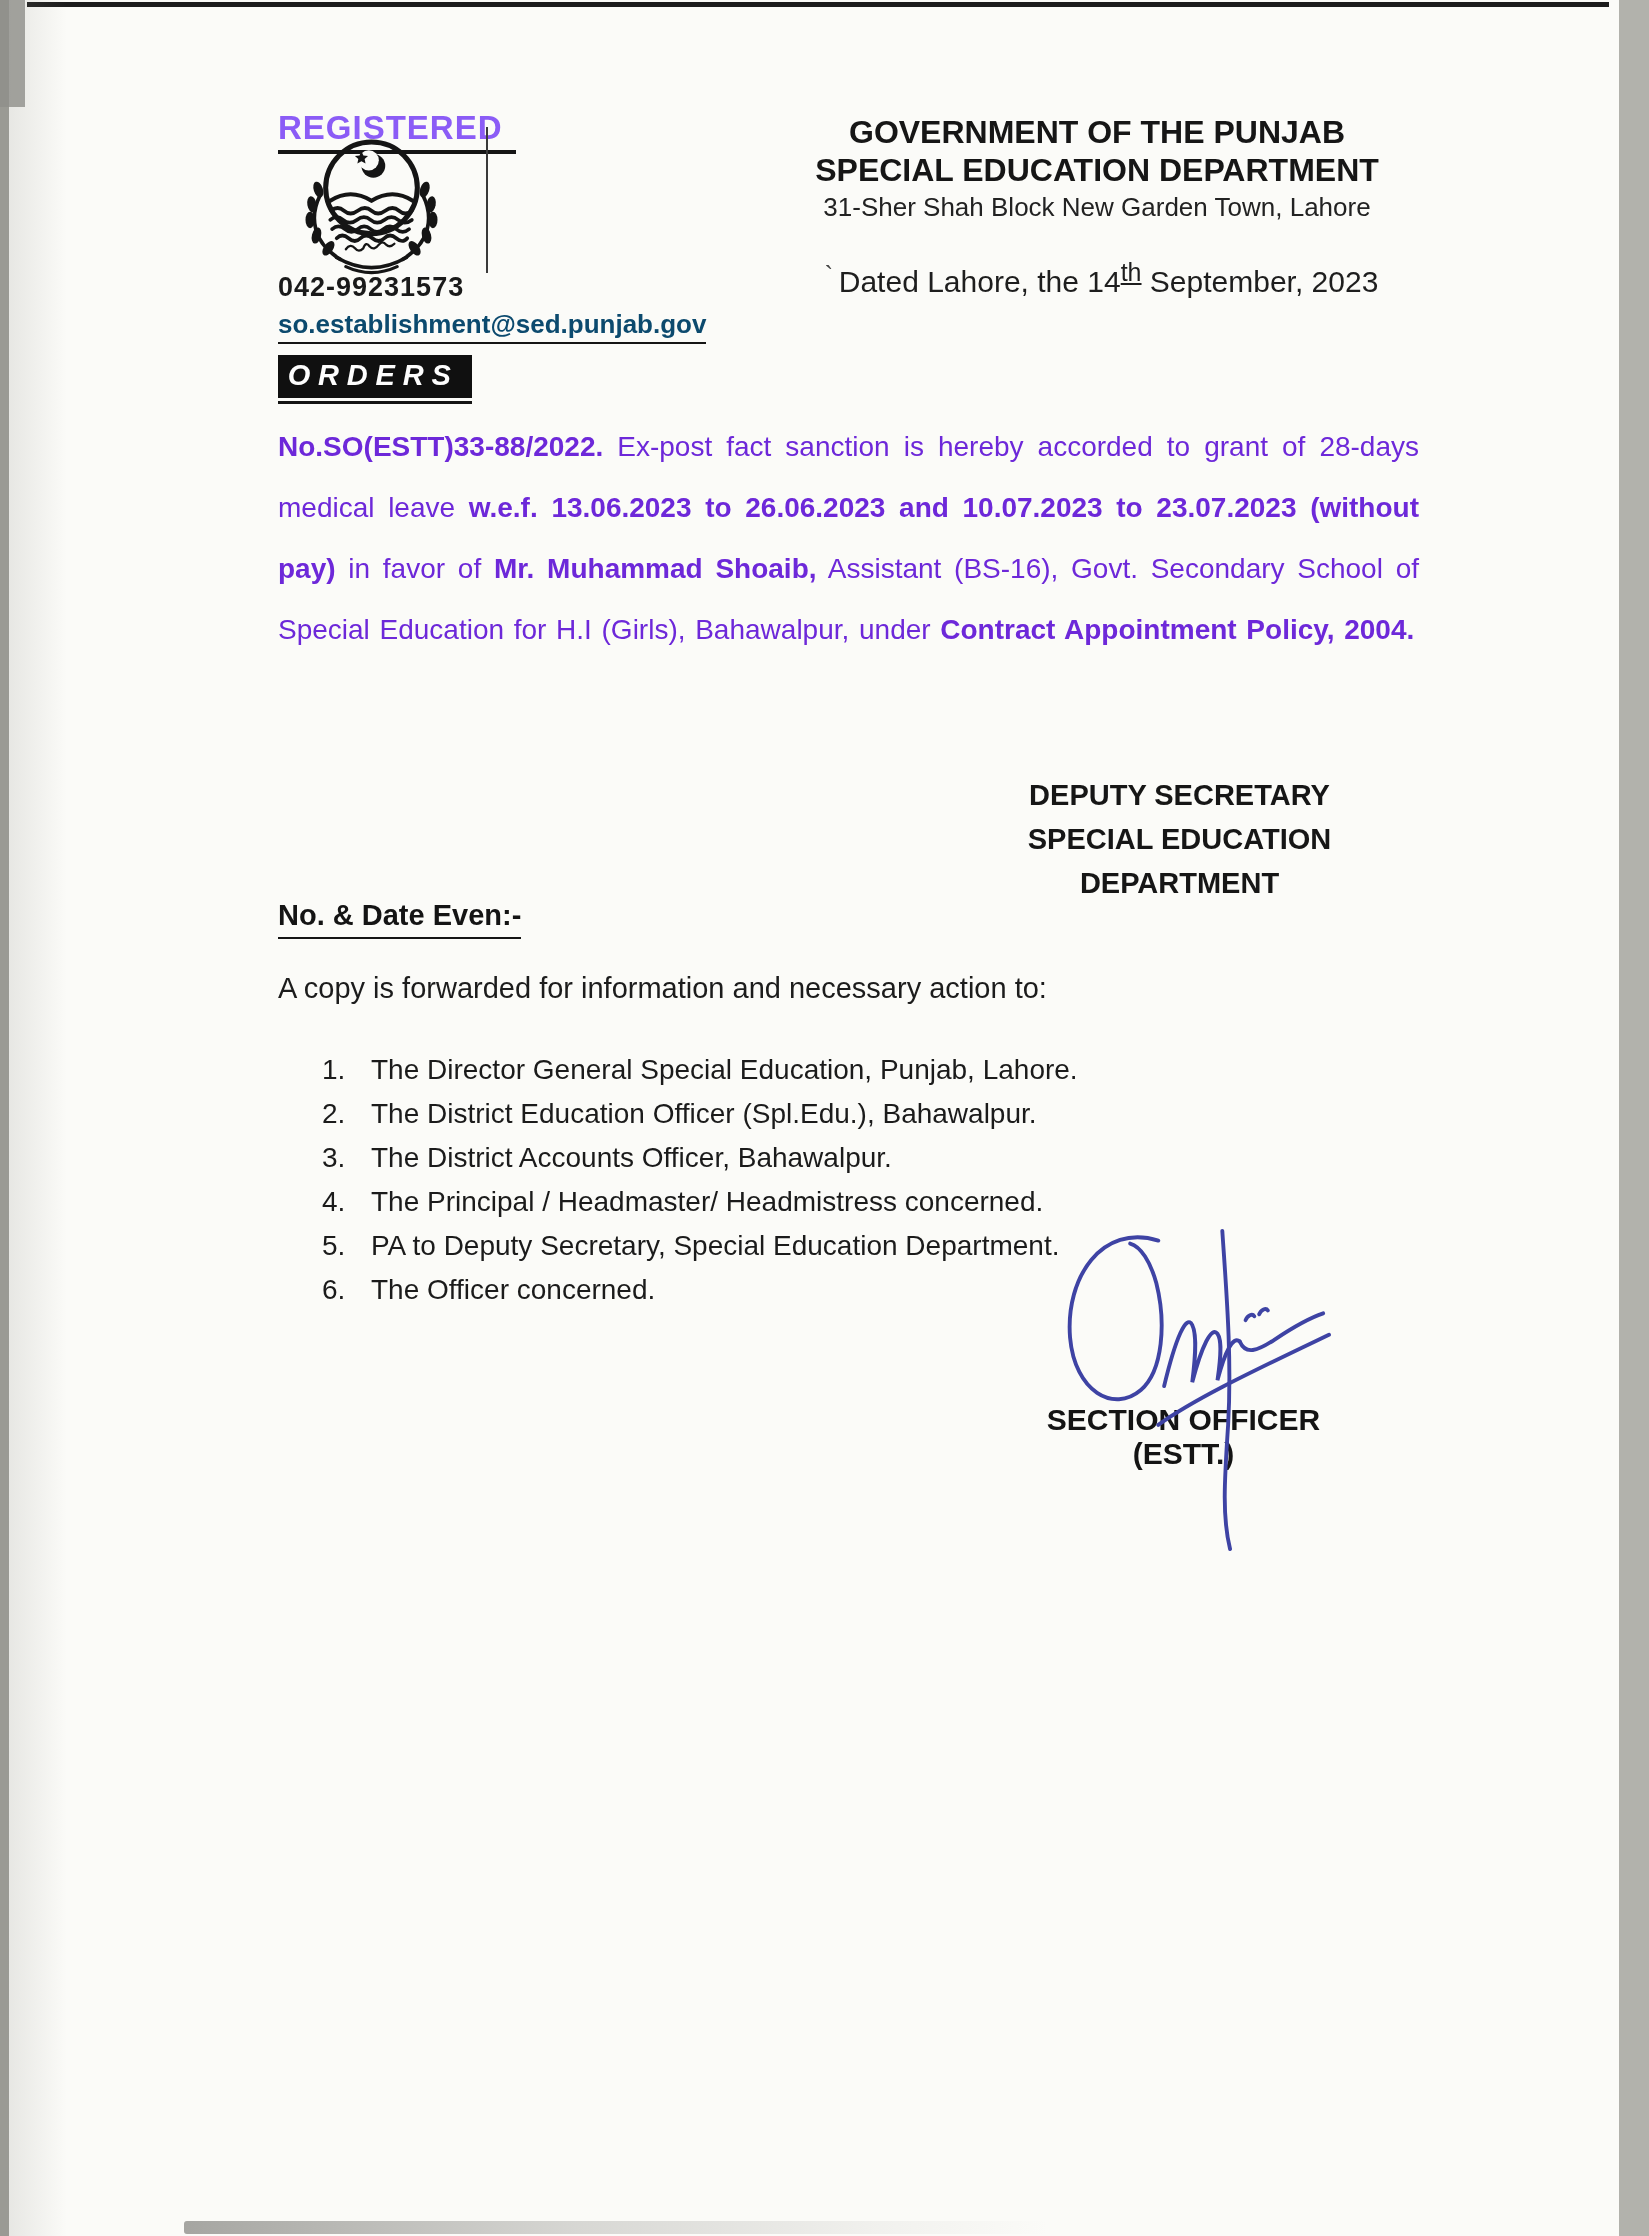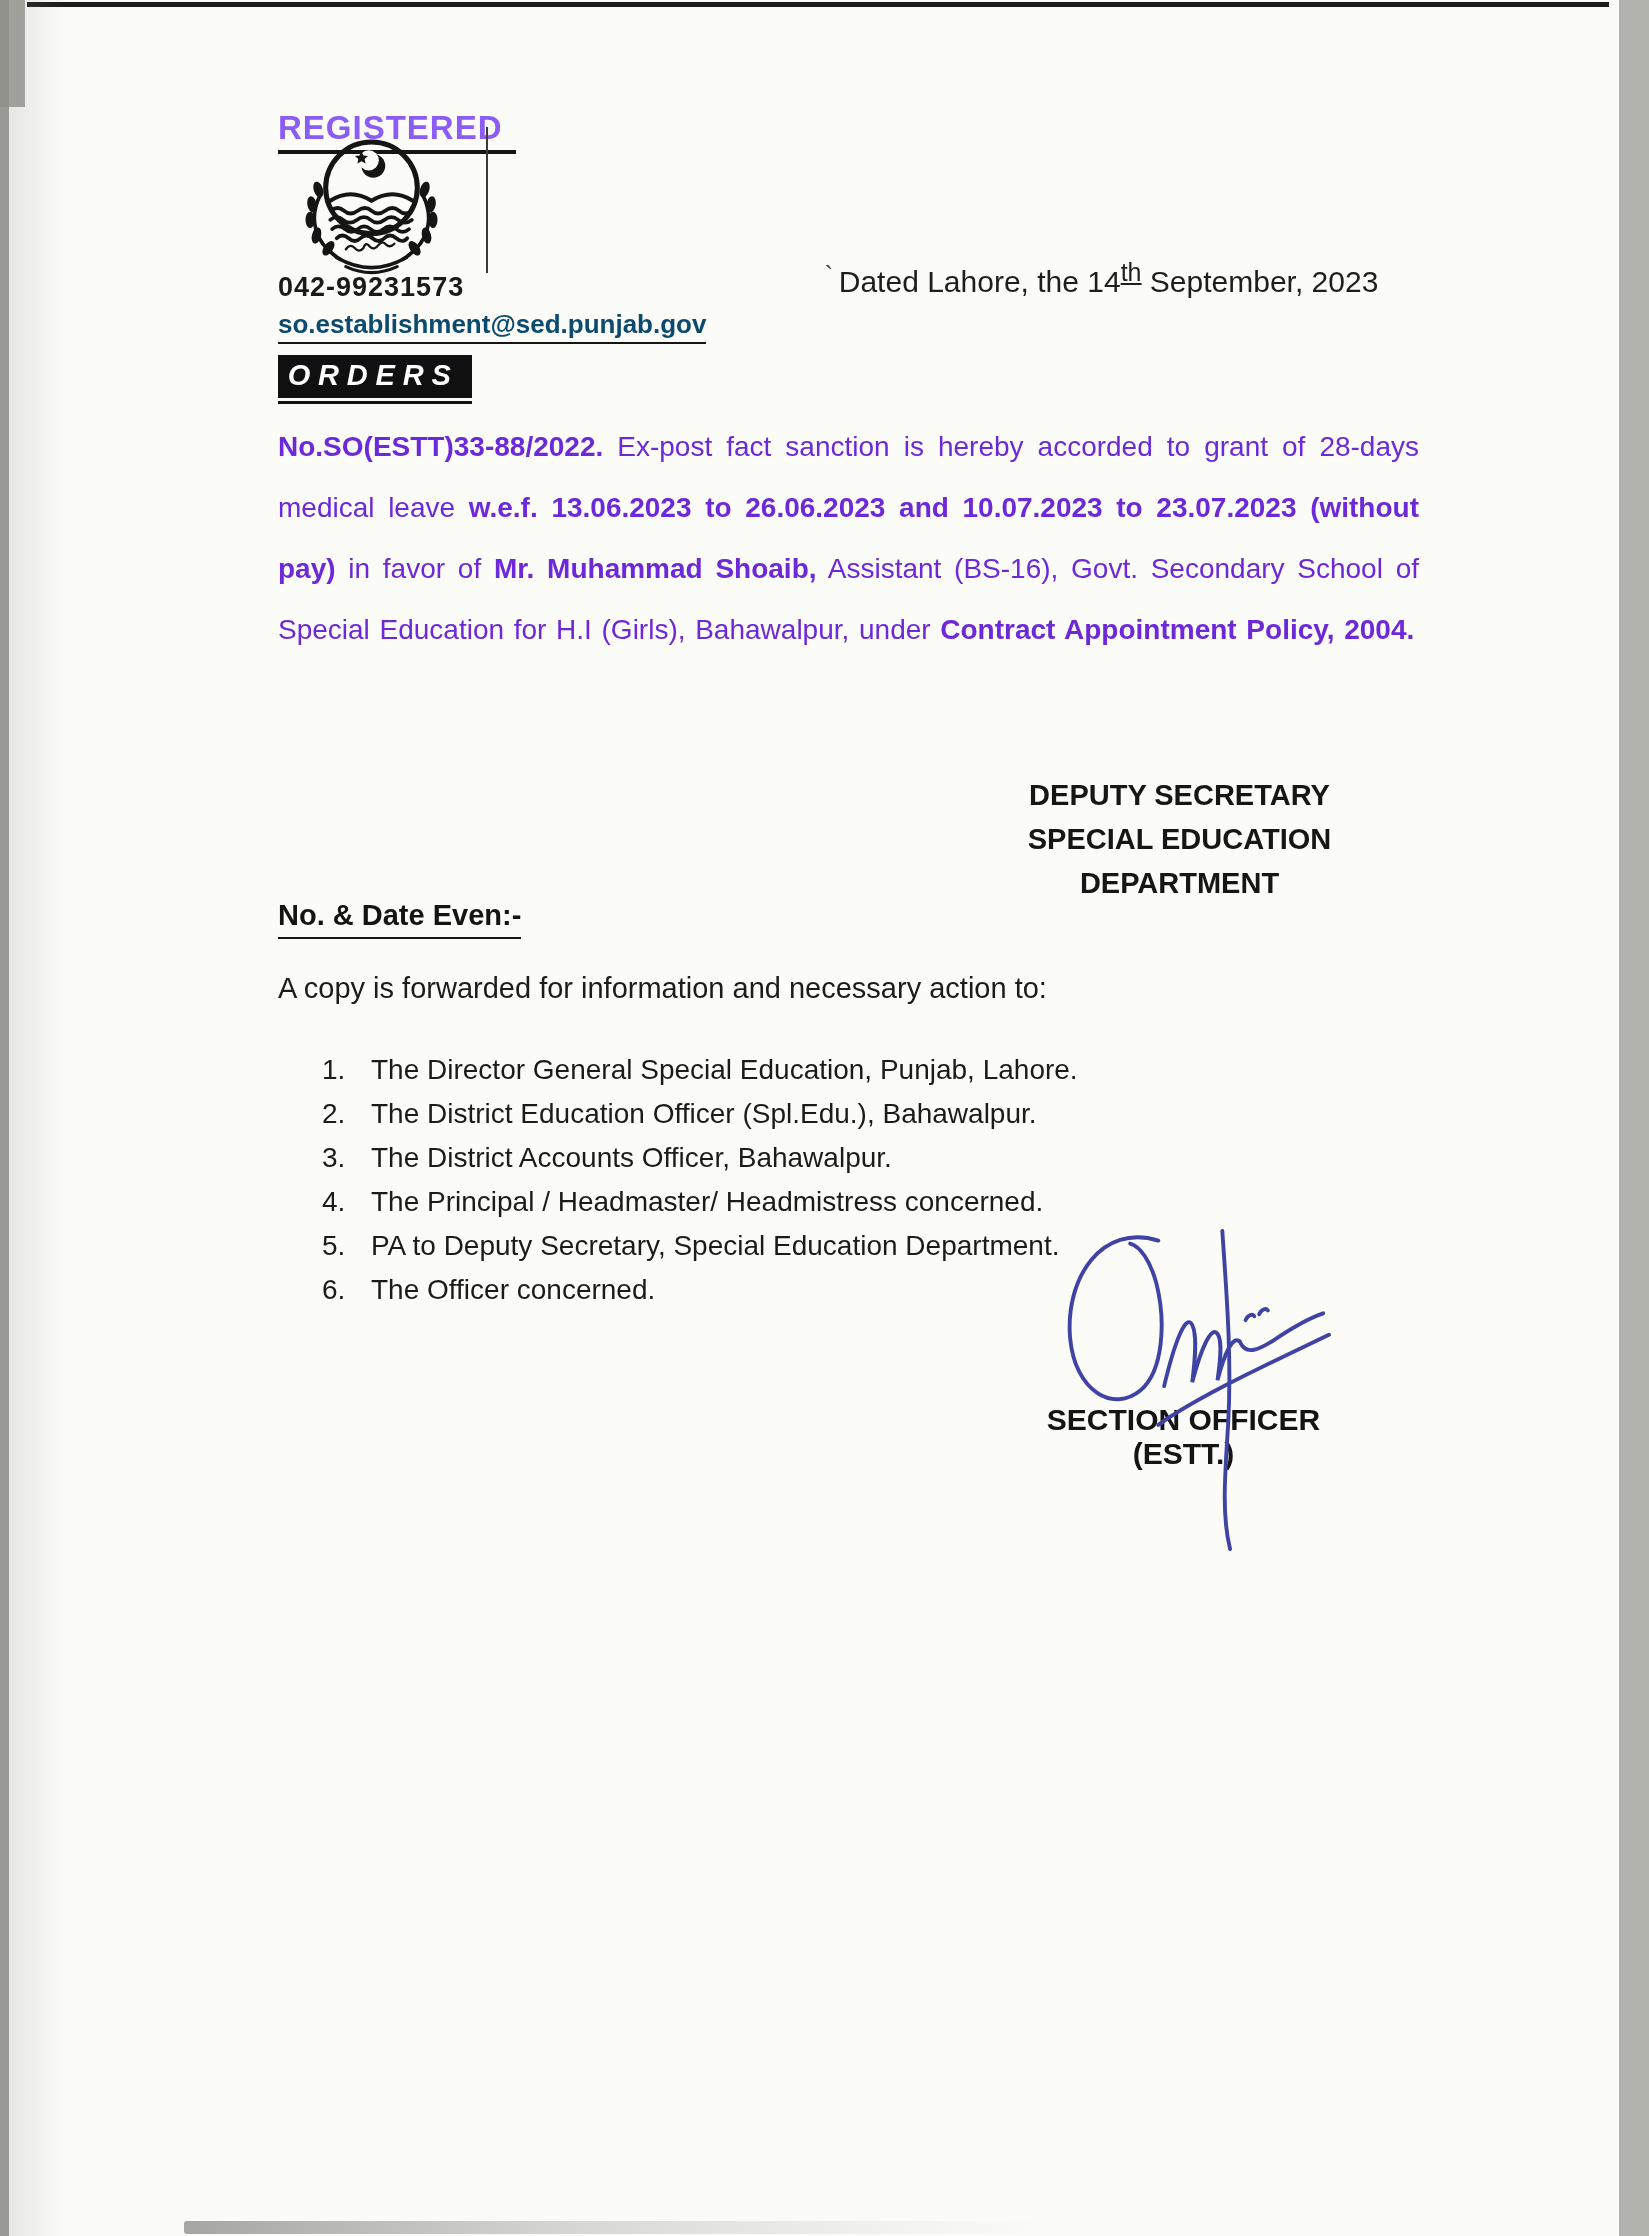--- a/index.html
+++ b/index.html
@@ -118,20 +118,25 @@
       <ellipse cx="155" cy="82" rx="5" ry="9" transform="rotate(10 155 82)"></ellipse>
       <ellipse cx="157" cy="99" rx="5" ry="9"></ellipse>
       <ellipse cx="150" cy="116" rx="5" ry="9" transform="rotate(-14 150 116)"></ellipse>
       <ellipse cx="137" cy="130" rx="5" ry="9" transform="rotate(-35 137 130)"></ellipse>
     </g>
   </svg>
 
   <div class="phone">042-99231573</div>
   <div class="email">so.establishment@sed.punjab.gov</div>
 
+  <div class="gov-header">
+    <div class="l1">GOVERNMENT OF THE PUNJAB</div>
+    <div class="l2">SPECIAL EDUCATION DEPARTMENT</div>
+    <div class="addr">31-Sher Shah Block New Garden Town, Lahore</div>
+  </div>
 
   <div class="date-line"><span class="tick">`</span><span>Dated Lahore, the 14</span><sup>th</sup><span> September, 2023</span></div>
 
   <div class="orders-wrap">
     <div class="orders-box">ORDERS</div>
   </div>
 
   <div class="order-par"><span class="b">No.SO(ESTT)33-88/2022.</span><span> Ex-post fact sanction is hereby accorded to grant of 28-days medical leave </span><span class="b">w.e.f. 13.06.2023 to 26.06.2023 and 10.07.2023 to 23.07.2023 (without pay)</span><span> in favor of </span><span class="b">Mr. Muhammad Shoaib,</span><span> Assistant (BS-16), Govt. Secondary School of Special Education for H.I (Girls), Bahawalpur, under </span><span class="b">Contract Appointment Policy, 2004.</span></div>
 
   <div class="signatory">

